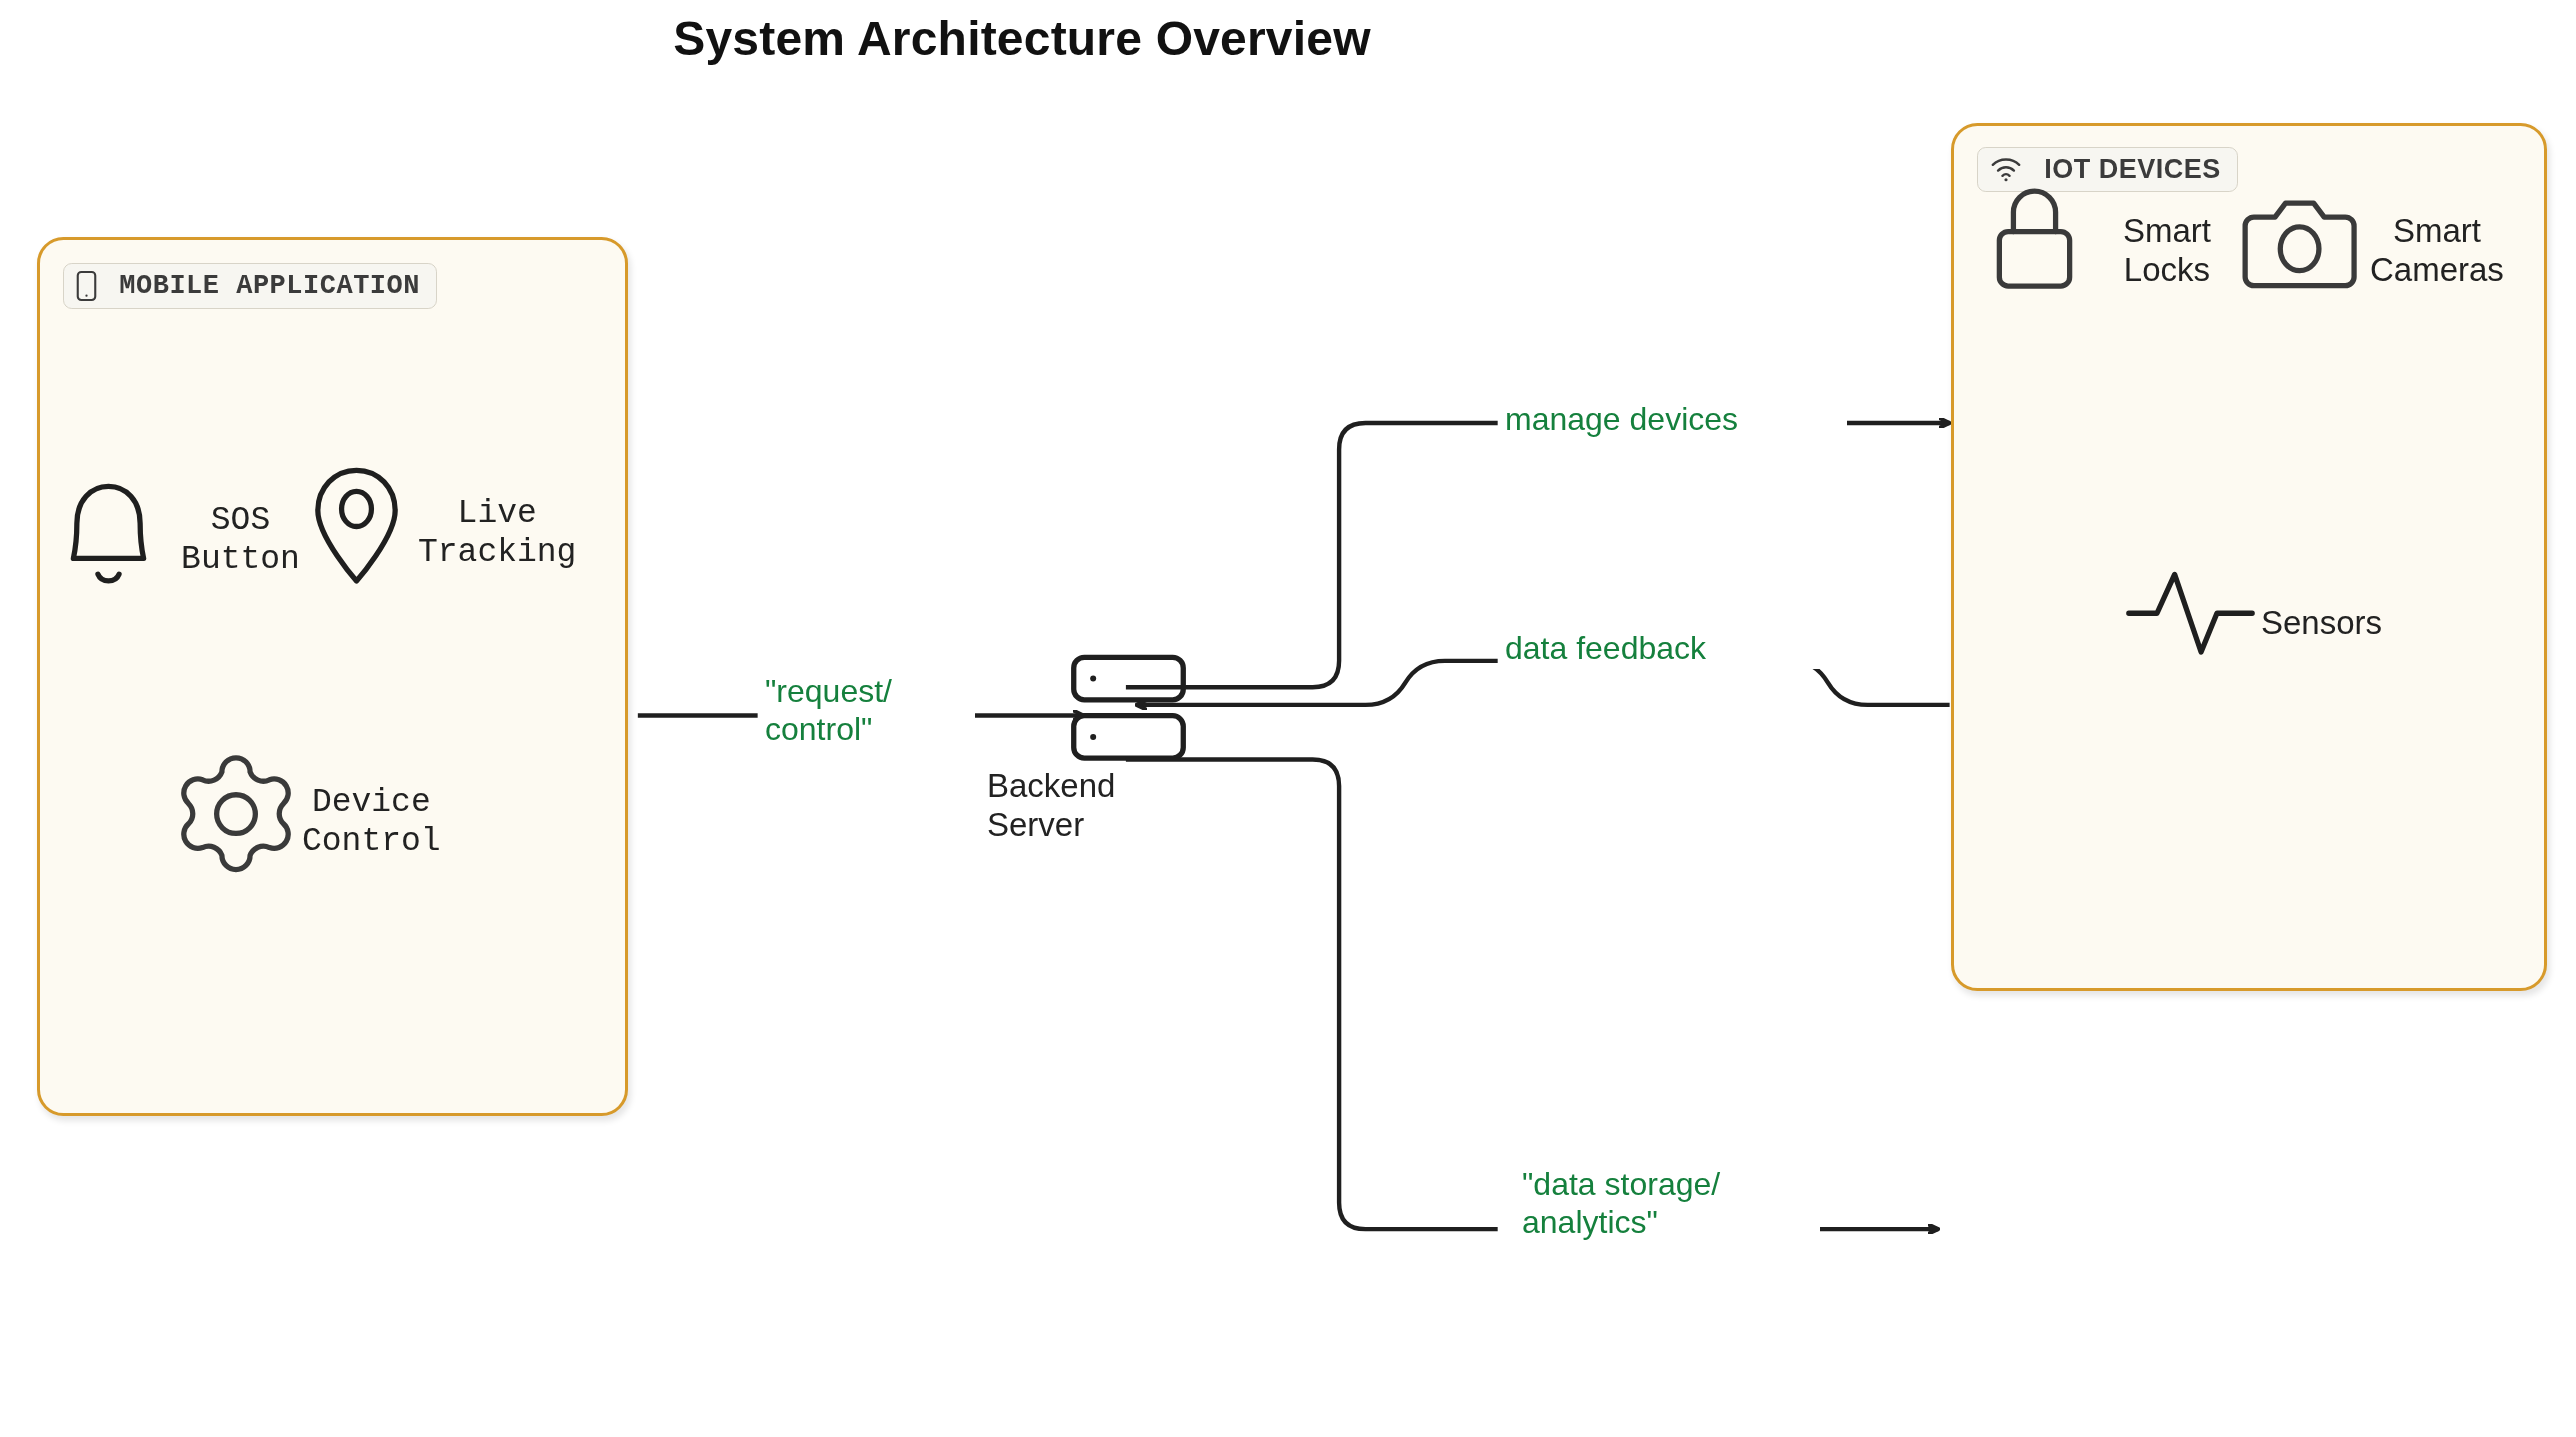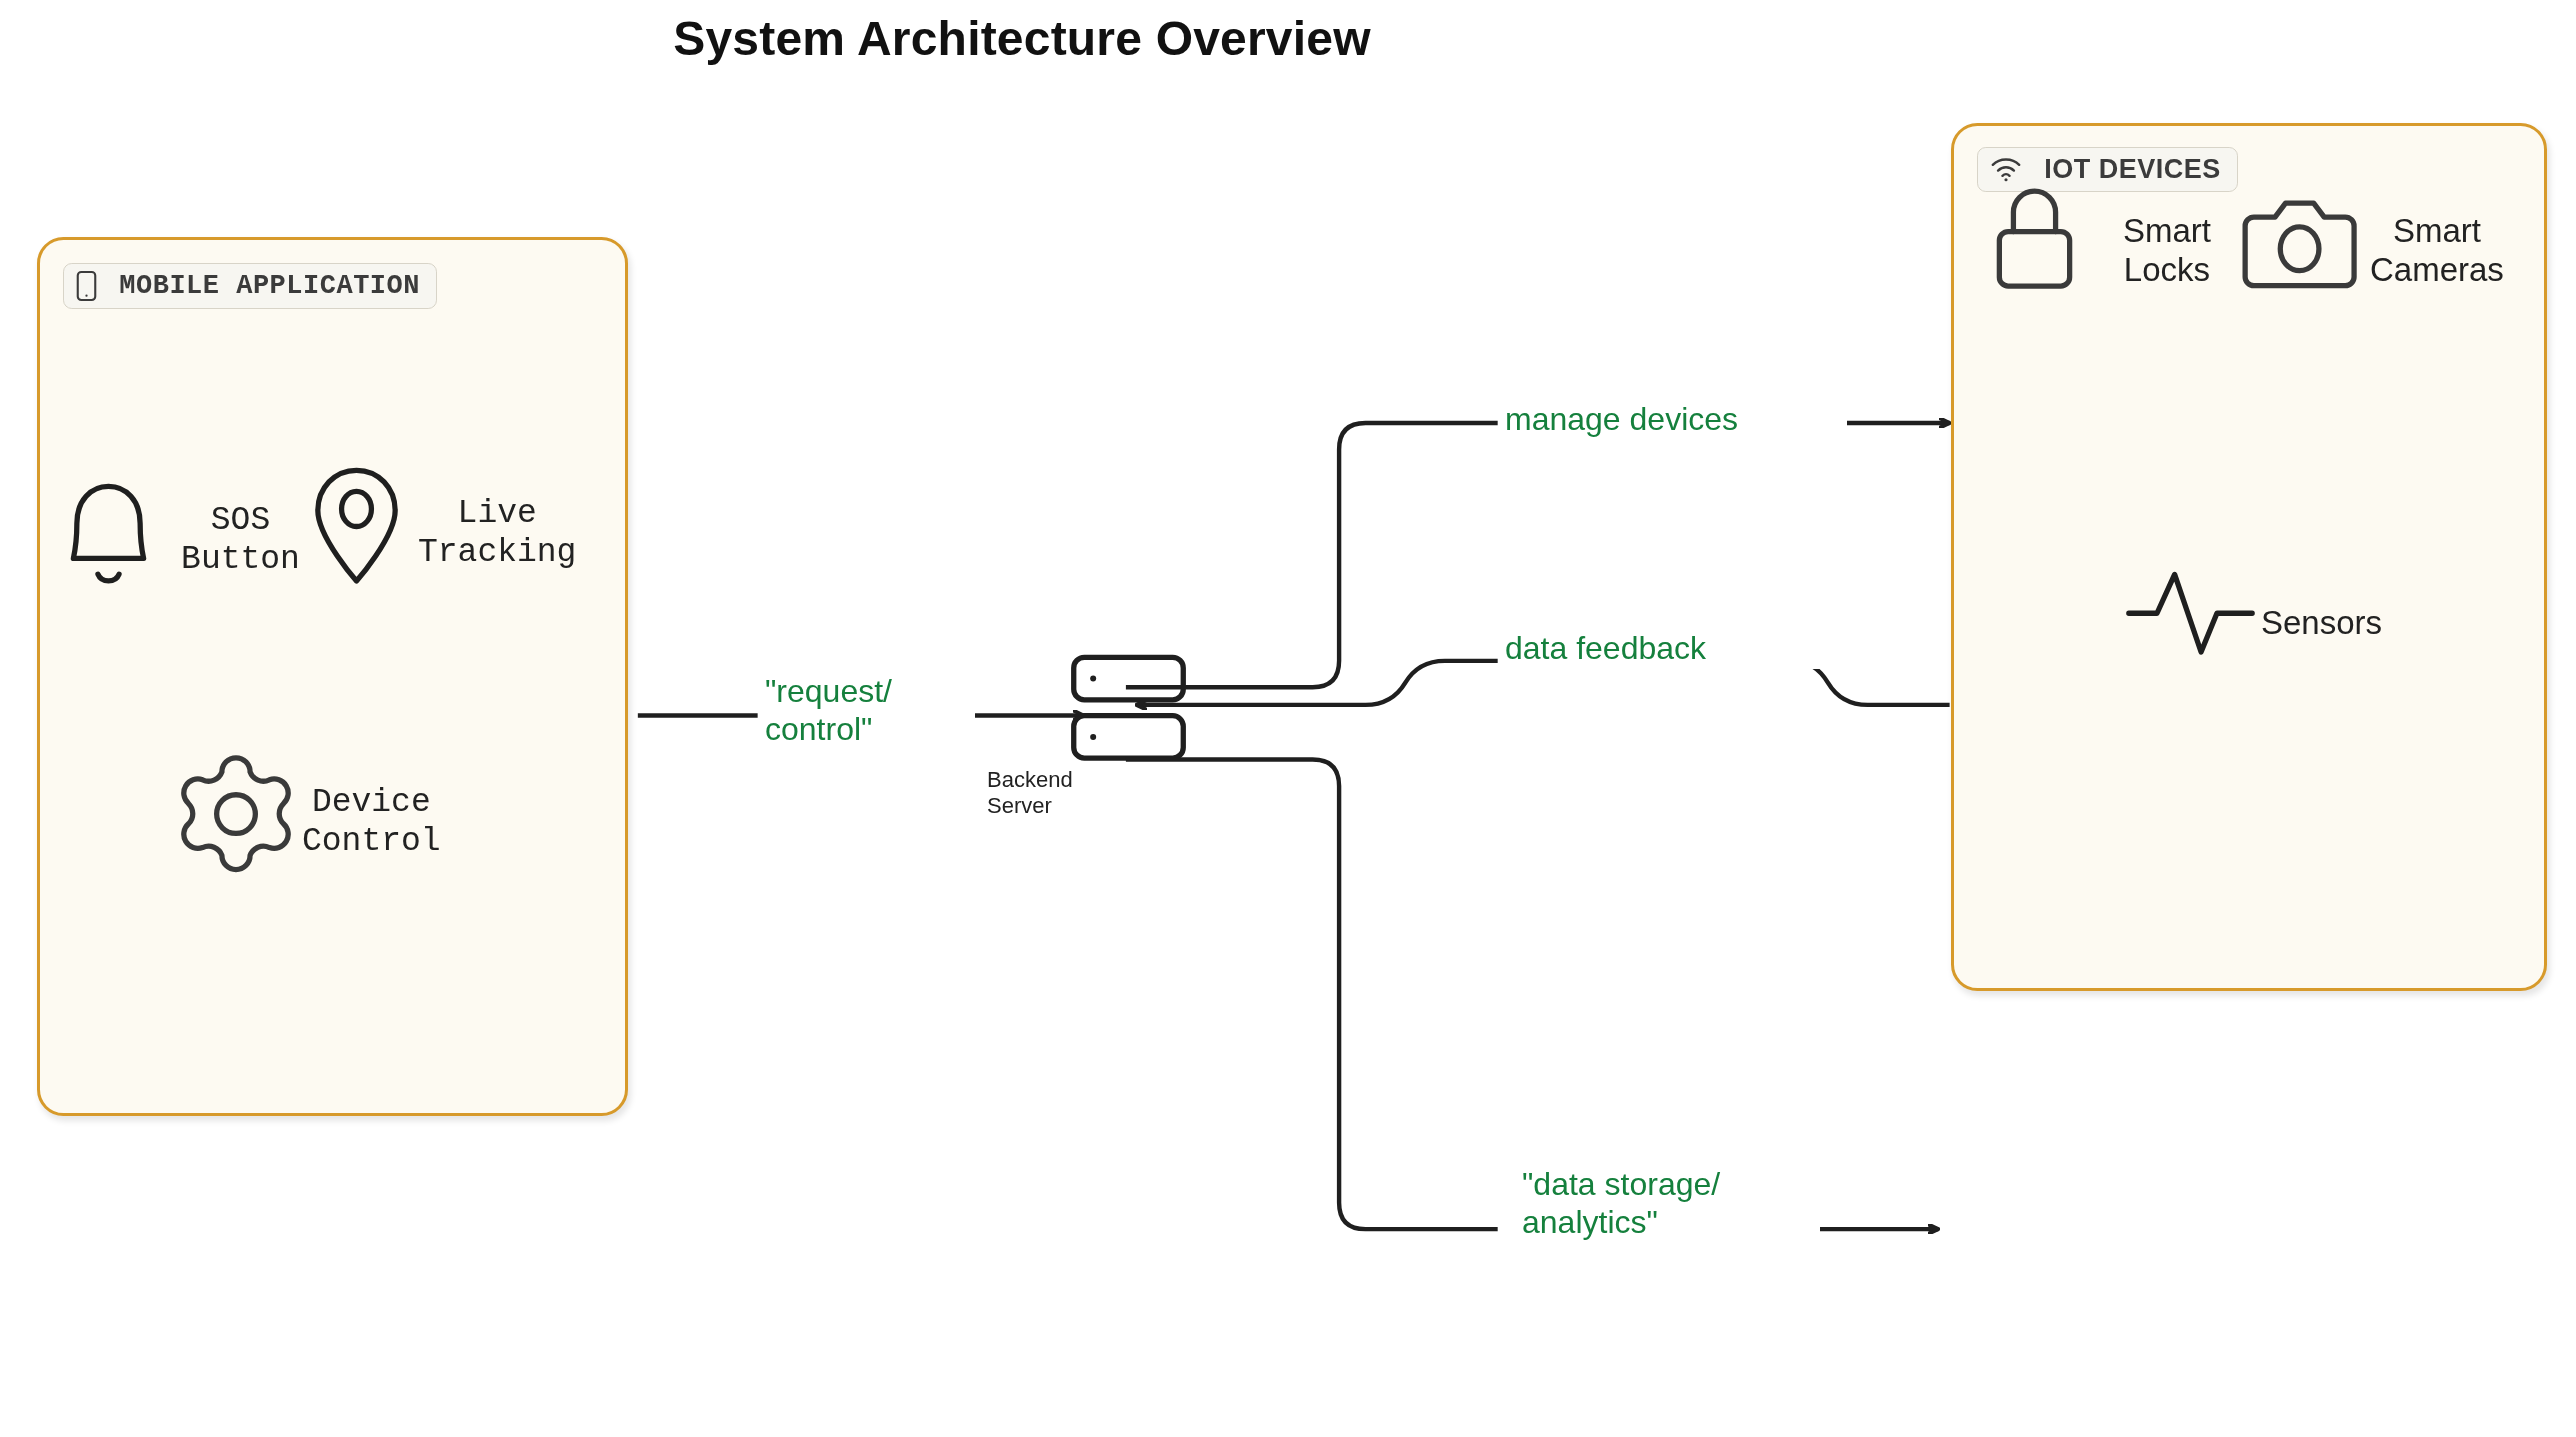--- a/index.html
+++ b/index.html
@@ -95,21 +95,21 @@
   
   #node-smart-locks   { left: 19.4px;  top: 51px;  }
   #node-smart-cameras { left: 284px; top: 51px;  }
   #node-sensors       { left: 164px; top: 423px; justify-content: flex-end; }
 
   
   #node-backend { position: absolute; left: 987px; top: 652px; width: 282px; }
   #node-cloud   { position: absolute; left: 1894px; top: 1161px; width: 282px; }
   #node-backend .caption, #node-cloud .caption {
     margin-top: 14px;
-    font-size: 22px;
+    font-size: 33px;
     line-height: 1.17;
     text-align: center;
     white-space: pre-line;
     color: #222222;
   }
   #node-backend .glyph, #node-cloud .glyph {
     display: flex; align-items: center; justify-content: center;
   }
 
   

